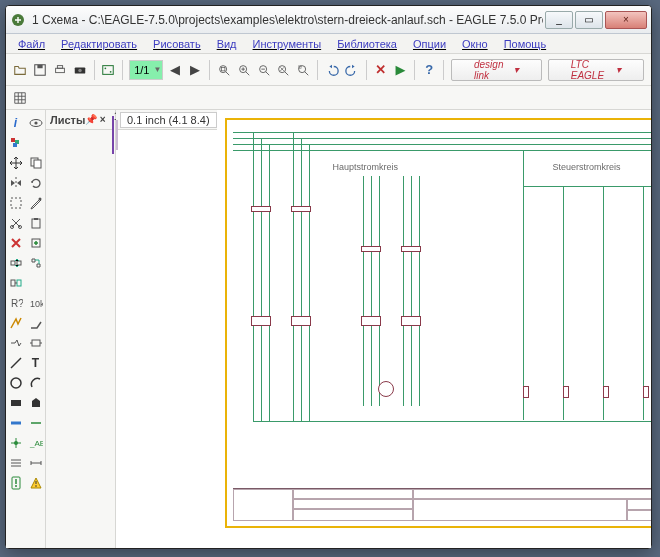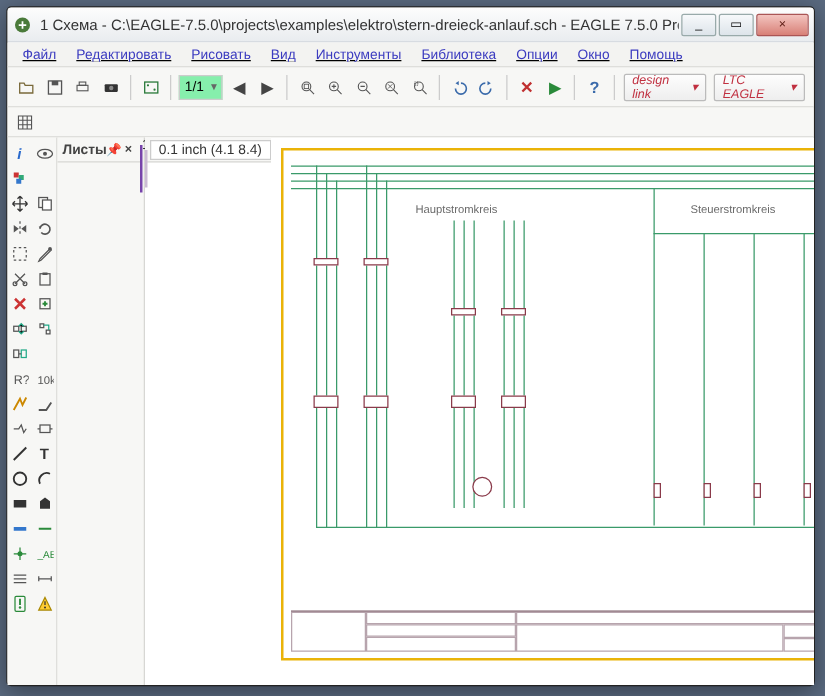--- a/index.html
+++ b/index.html
@@ -15,21 +15,21 @@
 .win-close { width: 42px; background: linear-gradient(#f3c4bf,#d88077); color: #5a1a12; border-color: #a55; }
 
 .menubar { height: 20px; background: #f3f3f1; display: flex; align-items: center; padding: 0 4px; border-bottom: 1px solid #d7d7d4; text-decoration: underline; }
 .menu-item { font-size: 11px; color: #3c3cc0; padding: 2px 8px; cursor: pointer; }
 
 .toolbar { height: 32px; background: #f7f7f5; border-bottom: 1px solid #d7d7d4; display: flex; align-items: center; padding: 0 4px; overflow:hidden; }
 .tb-btn { width: 22px; height: 22px; margin: 0 1px; border: 1px solid transparent; border-radius: 2px; display: flex; align-items: center; justify-content: center; cursor: pointer; font-size: 13px; color:#444; }
 .tb-sep { width: 1px; height: 20px; background: #ccc; margin: 0 4px; }
 .tb-combo { height: 20px; font-size: 11px; border: 1px solid #ccc; background: #86efac; padding: 0 4px; margin: 0 2px; display: flex; align-items: center; min-width: 34px; }
 .tb-combo .caret { margin-left: 4px; font-size: 8px; color: #666; }
-.brand-btn { height: 22px; padding: 0 6px; border: 1px solid #bbb; border-radius: 2px; background: linear-gradient(#fdfdfd,#eee); margin: 0 3px; font-size: 10px; font-style: italic; display: flex; align-items: center; cursor:pointer;}
+.brand-btn { height: 22px; padding: 0 22px; border: 1px solid #bbb; border-radius: 2px; background: linear-gradient(#fdfdfd,#eee); margin: 0 3px; font-size: 10px; font-style: italic; display: flex; align-items: center; cursor:pointer;}
 .brand-designlink { color:#c03040; }
 .brand-ltc { color:#c03040; }
 
 .secondbar { height: 24px; background: #f7f7f5; border-bottom: 1px solid #d7d7d4; display: flex; align-items: center; padding: 0 4px; overflow:hidden;}
 .secondbar .sb-btn { width: 20px; height: 20px; display:flex; align-items:center; justify-content:center; cursor:pointer; margin-right:3px;}
 
 .workarea { flex: 1; display: flex; min-height: 0; }
 
 .left-tools { width: 40px; background: #f7f7f5; border-right: 1px solid #d7d7d4; display: flex; flex-direction: column; align-items: center; padding-top: 3px; overflow:hidden;}
 .lt-row { display: flex; }

